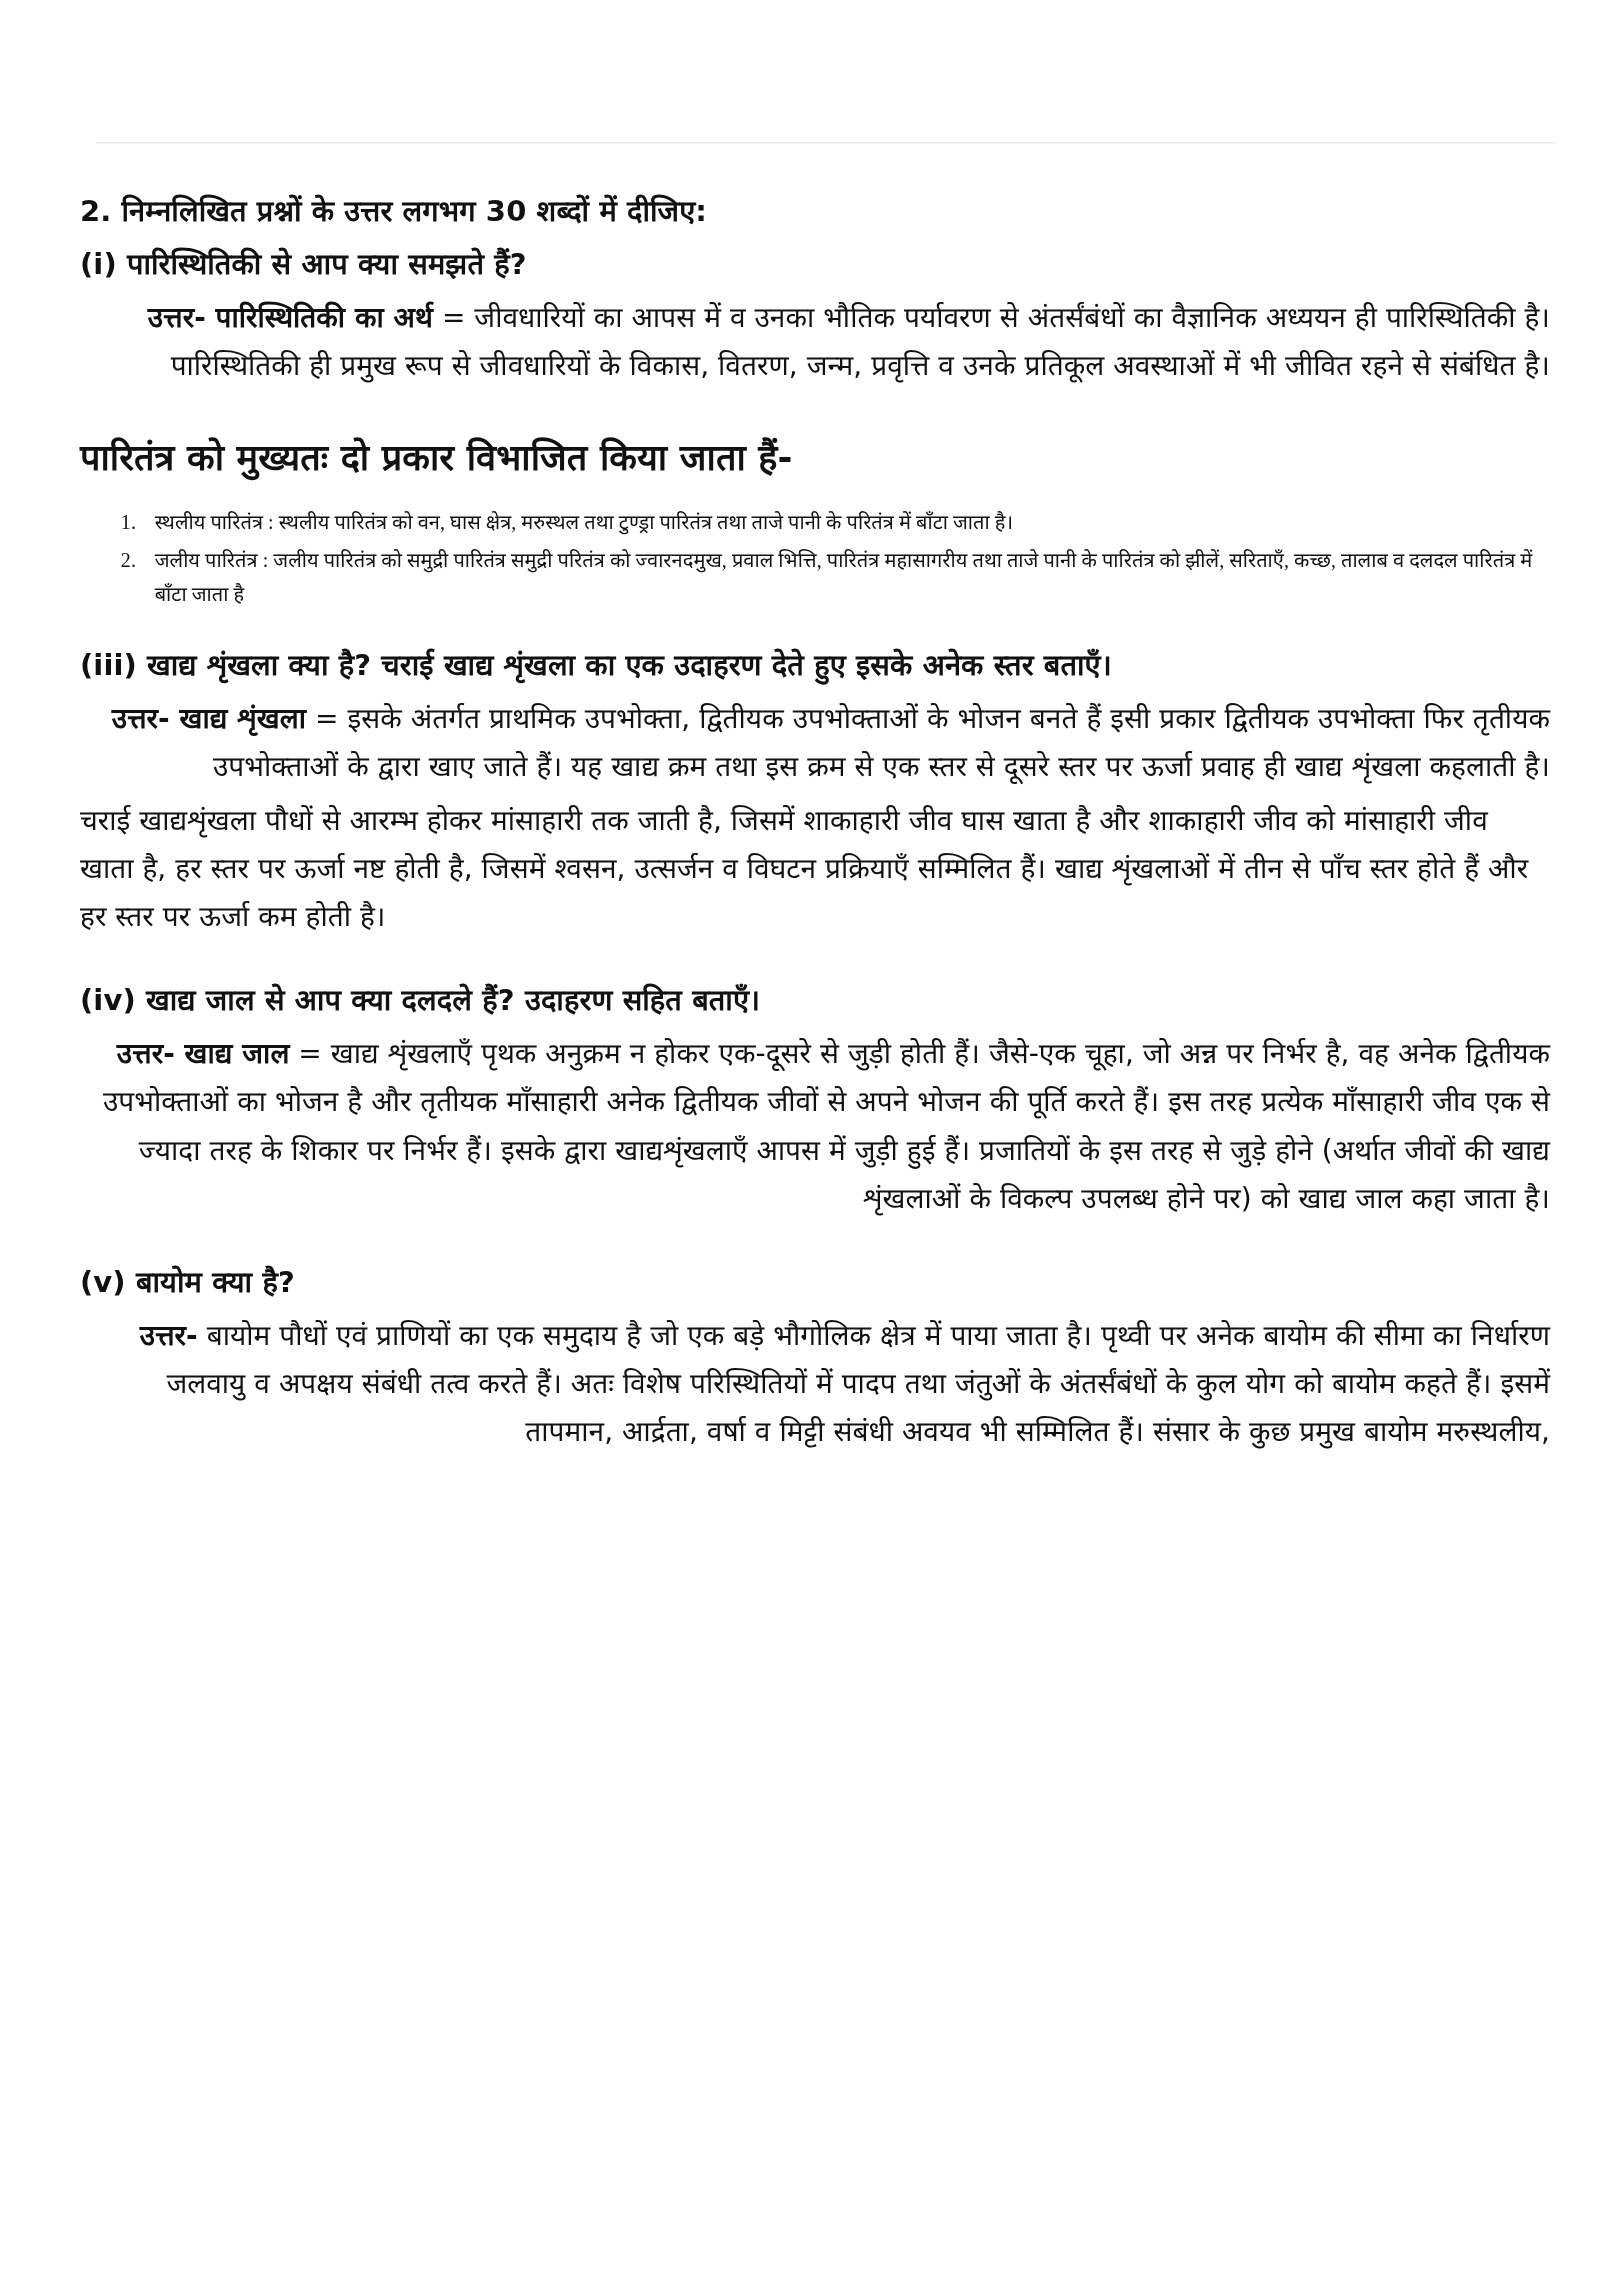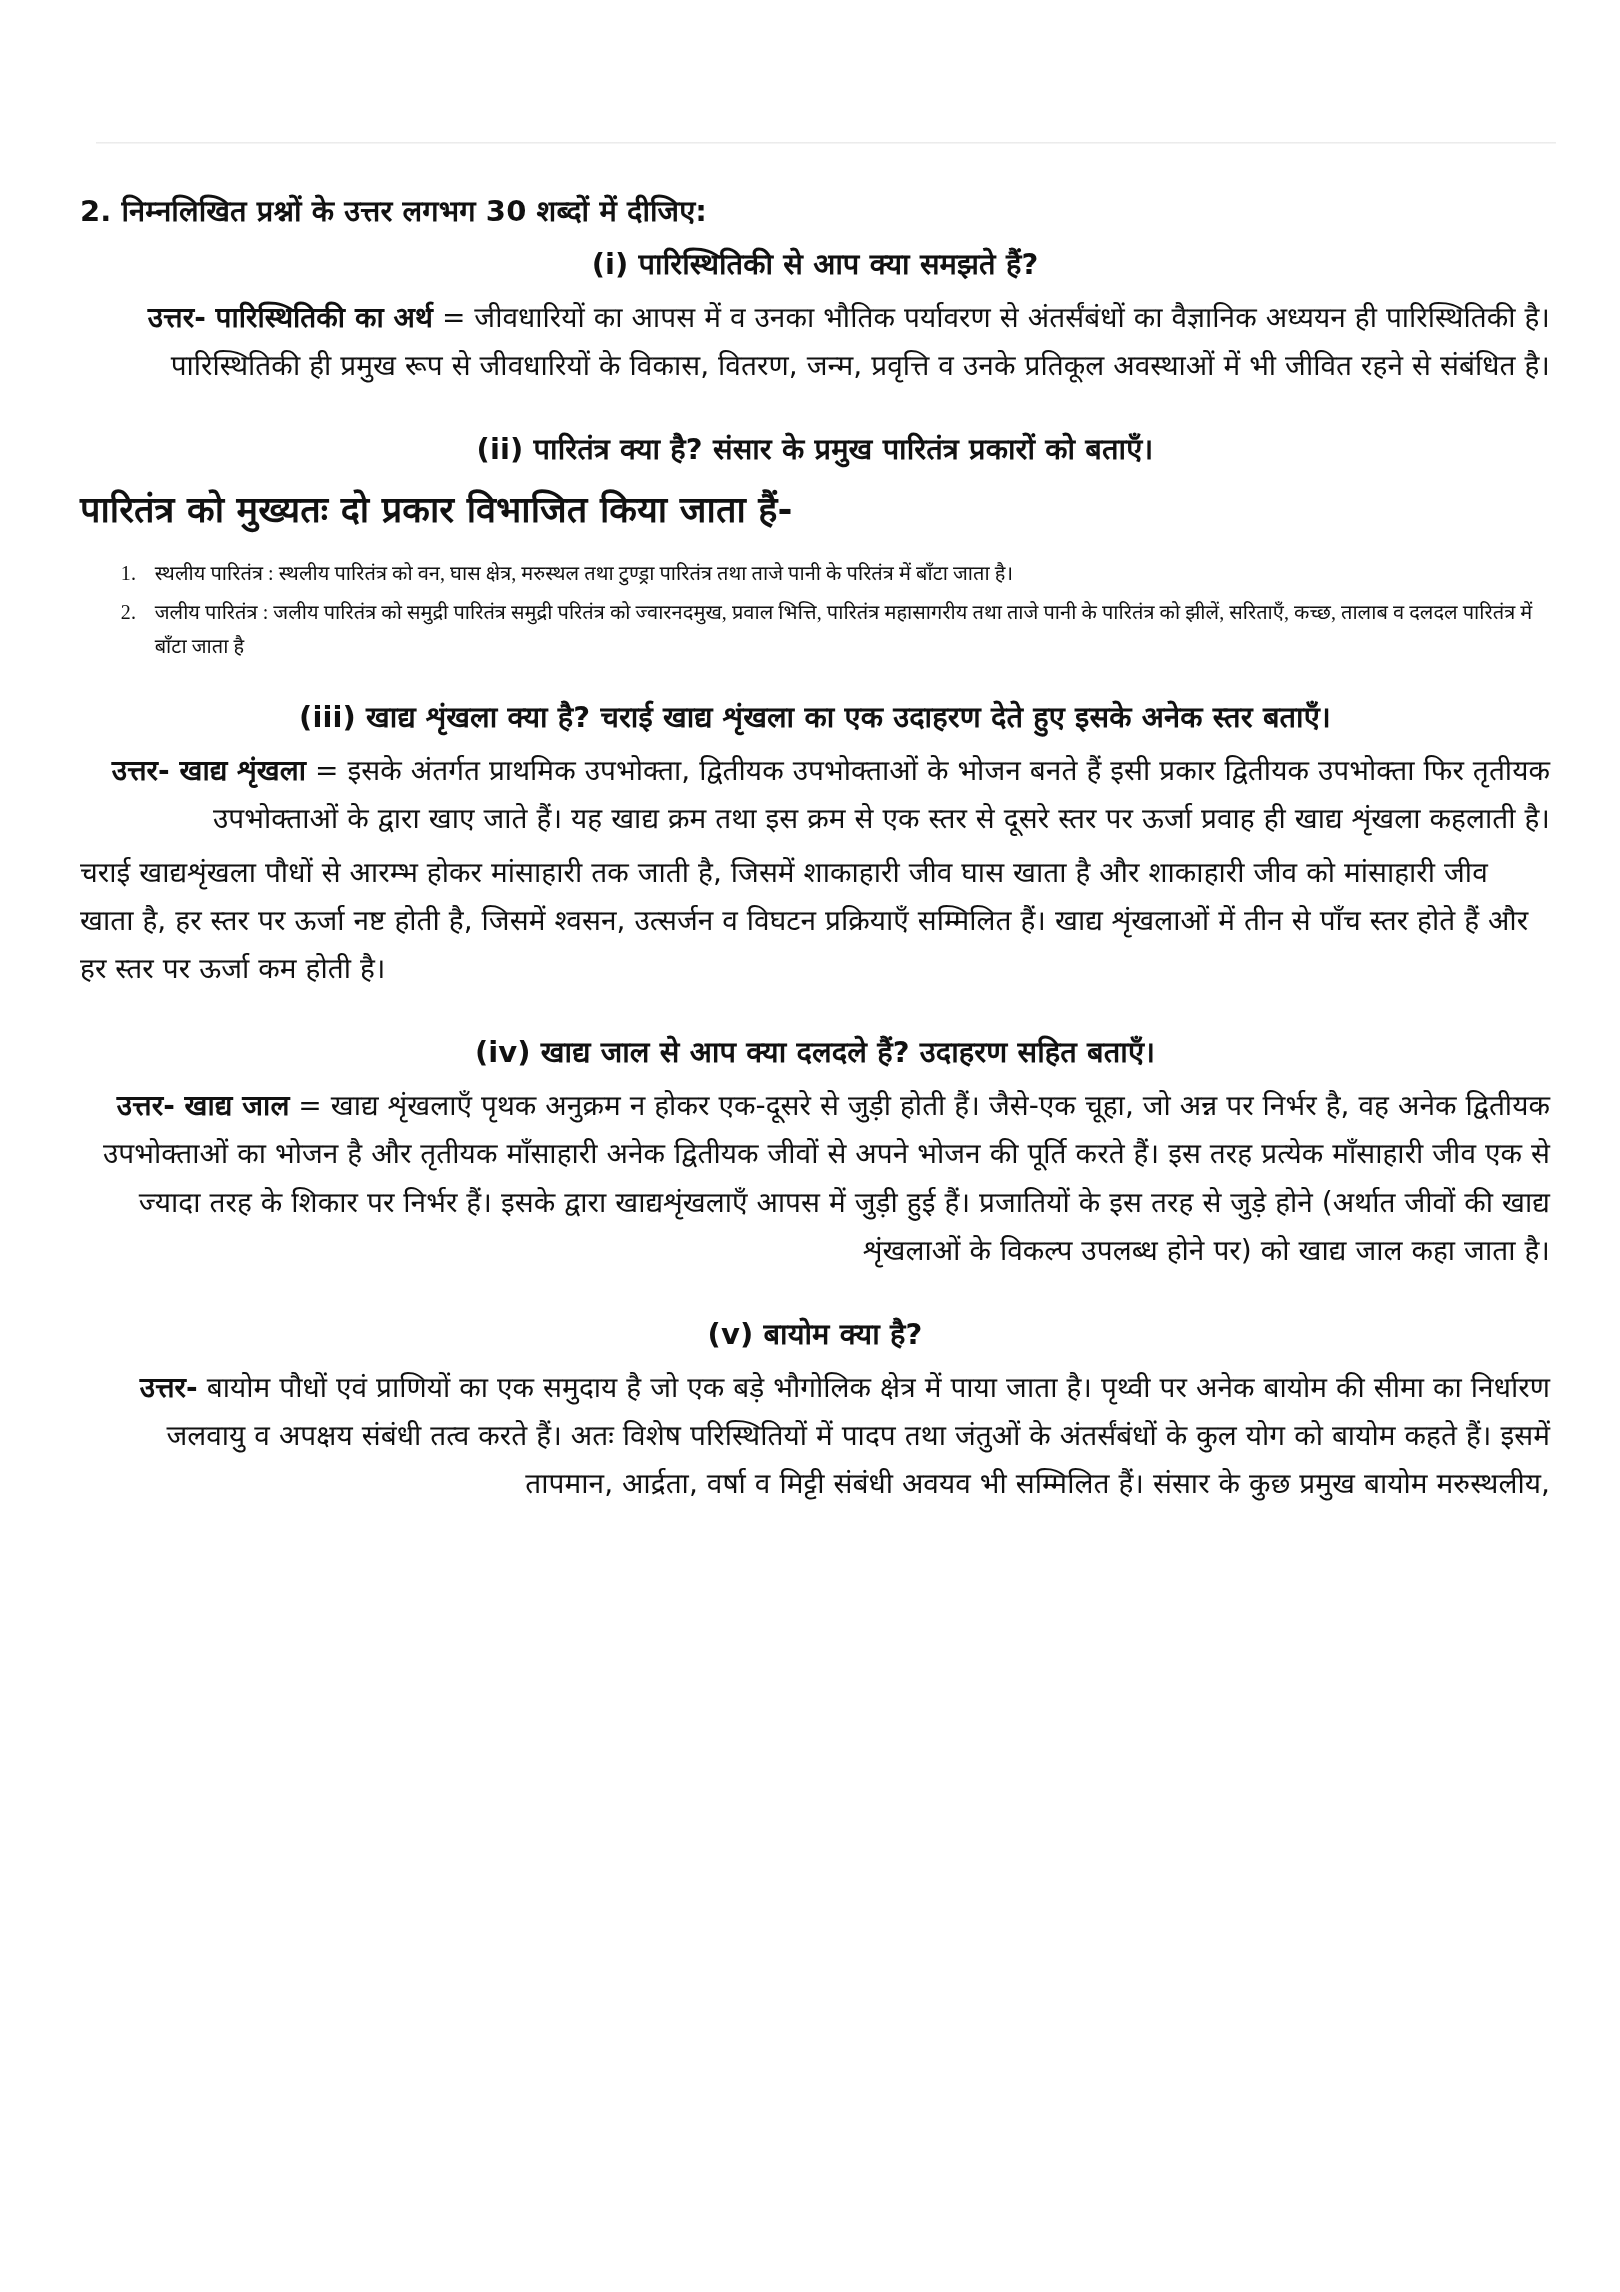--- a/index.html
+++ b/index.html
@@ -45,21 +45,20 @@
     line-height: 1.52;
     margin: 0 0 8.8px 0;
     letter-spacing: 0.1px;
   }
   .sub-q {
     font-size: 29px;
     font-weight: 700;
     line-height: 1.52;
     margin: 0 0 7.8px 0;
     letter-spacing: 0.1px;
-    text-align: center;
   }
   .answer {
     font-size: 28px;
     font-weight: 400;
     line-height: 1.72;
     margin: 0 0 5.9px 0;
     text-align: right;
     letter-spacing: 0.05px;
   }
   .answer .lead {
@@ -110,21 +109,20 @@
 
     <p class="q-heading">2. निम्नलिखित प्रश्नों के उत्तर लगभग 30 शब्दों में दीजिए:</p>
 
     <p class="sub-q">(i) पारिस्थितिकी से आप क्या समझते हैं?</p>
     <p class="answer">
       <span class="lead">उत्तर- पारिस्थितिकी का अर्थ</span><span> = जीवधारियों का आपस में व उनका भौतिक पर्यावरण से अंतर्संबंधों का वैज्ञानिक अध्ययन ही पारिस्थितिकी है। पारिस्थितिकी ही प्रमुख रूप से जीवधारियों के विकास, वितरण, जन्म, प्रवृत्ति व उनके प्रतिकूल अवस्थाओं में भी जीवित रहने से संबंधित है।</span>
     </p>
 
     <div class="gap-lg"></div>
 
-    <p class="sub-q">(ii) पारितंत्र क्या है? संसार के प्रमुख पारितंत्र प्रकारों को बताएँ।</p>
     <p class="para-bold">पारितंत्र को मुख्यतः दो प्रकार विभाजित किया जाता हैं-</p>
 
     <ol class="type-list">
       <li>स्थलीय पारितंत्र : स्थलीय पारितंत्र को वन, घास क्षेत्र, मरुस्थल तथा टुण्ड्रा पारितंत्र तथा ताजे पानी के परितंत्र में बाँटा जाता है।</li>
       <li>जलीय पारितंत्र : जलीय पारितंत्र को समुद्री पारितंत्र समुद्री परितंत्र को ज्वारनदमुख, प्रवाल भित्ति, पारितंत्र महासागरीय तथा ताजे पानी के पारितंत्र को झीलें, सरिताएँ, कच्छ, तालाब व दलदल पारितंत्र में बाँटा जाता है</li>
     </ol>
 
     <div class="gap-md"></div>
 
     <p class="sub-q">(iii) खाद्य शृंखला क्या है? चराई खाद्य शृंखला का एक उदाहरण देते हुए इसके अनेक स्तर बताएँ।</p>

